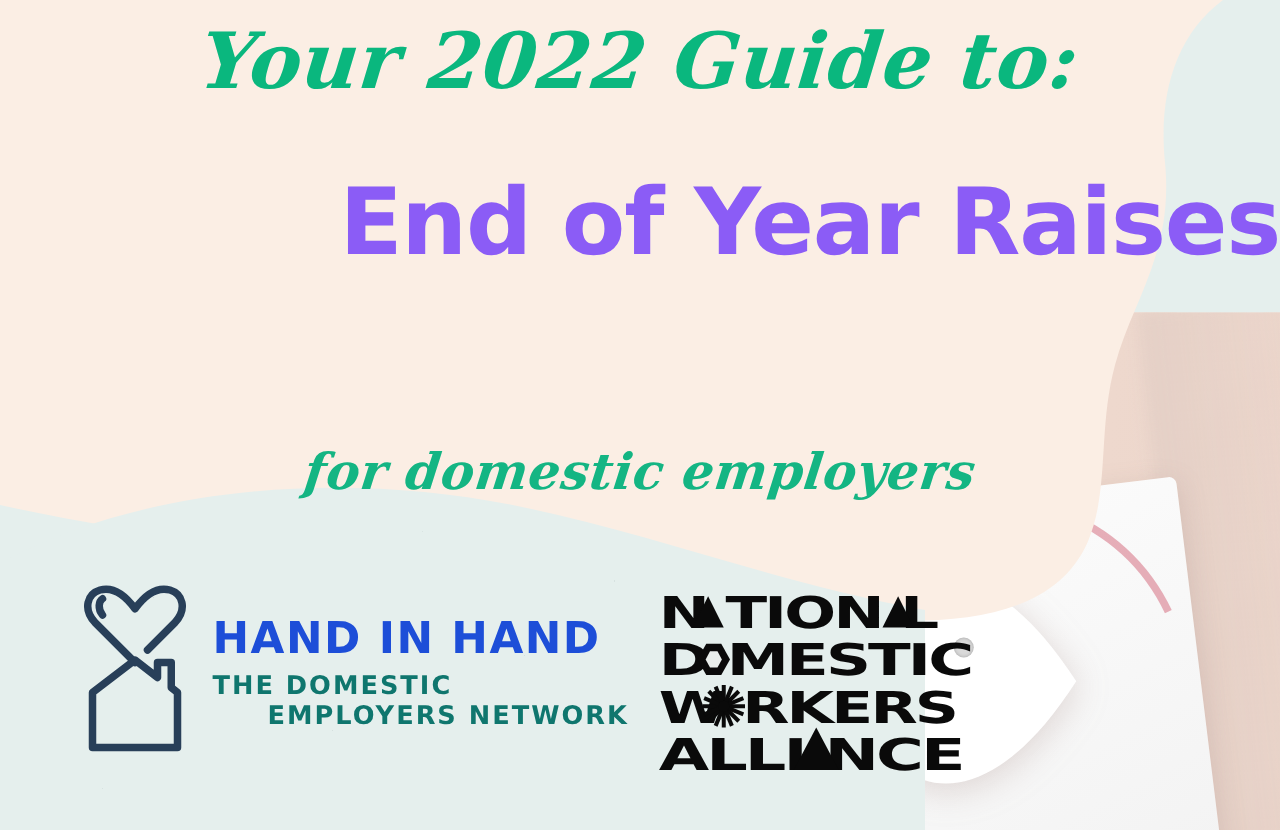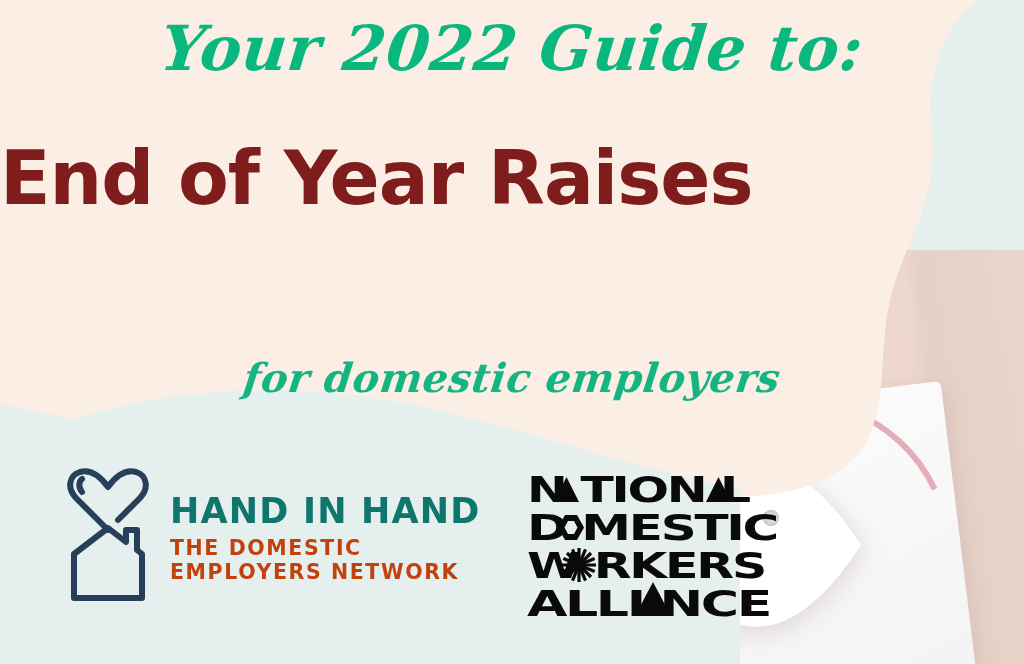--- a/index.html
+++ b/index.html
@@ -85,22 +85,22 @@
     position:absolute;left:0;right:0;top:18px;text-align:center;
     font-family:"DejaVu Serif", serif;
     font-style:italic;font-weight:700;
     font-size:62px;line-height:1;
     color:#0ab77e;
     letter-spacing:.5px;
     transform:skewX(-6deg);
   }
 
   .headline{
-    position:absolute;left:0;right:0;top:143px;text-align:left;
-    color:#7f1d1d;
+    position:absolute;left:0;right:0;top:143px;text-align:right;
+    color:#8b5cf6;
     font-family:"DejaVu Sans", sans-serif;
     font-weight:700;
     font-size:74px;
     line-height:.96;
     letter-spacing:-1px;
   }
   .headline .l2{display:block;margin-top:6px;}
 
   .subtitle{
     position:absolute;left:0;right:0;top:358px;text-align:center;
@@ -111,27 +111,27 @@
     letter-spacing:.5px;
     transform:skewX(-7deg);
   }
 
   
   .hih{position:absolute;left:64px;top:468px;display:flex;align-items:center;gap:18px;}
   .hih-mark{width:88px;height:140px;flex:0 0 auto;}
   .hih-words{display:flex;flex-direction:column;line-height:1;}
   .hih-main{
     font-family:"DejaVu Sans", sans-serif;font-weight:700;
-    font-size:35px;color:#0f766e;letter-spacing:1.2px;
+    font-size:35px;color:#1d4ed8;letter-spacing:1.2px;
   }
   .hih-sub{
     font-family:"DejaVu Sans", sans-serif;font-weight:700;
-    font-size:20.5px;color:#c2410c;letter-spacing:1.6px;margin-top:9px;
-  }
-  .hih-sub .l2{display:block;margin-top:4px;}
+    font-size:20.5px;color:#0f766e;letter-spacing:1.6px;margin-top:9px;
+  }
+  .hih-sub .l2{display:block;margin-top:4px;margin-left:44px;}
 
   
   .ndwa{position:absolute;left:527px;top:474px;width:250px;height:150px;}
 </style>
 </head>
 <body>
 
 <div class="canvas">
 
   <div class="bg-base"></div>

